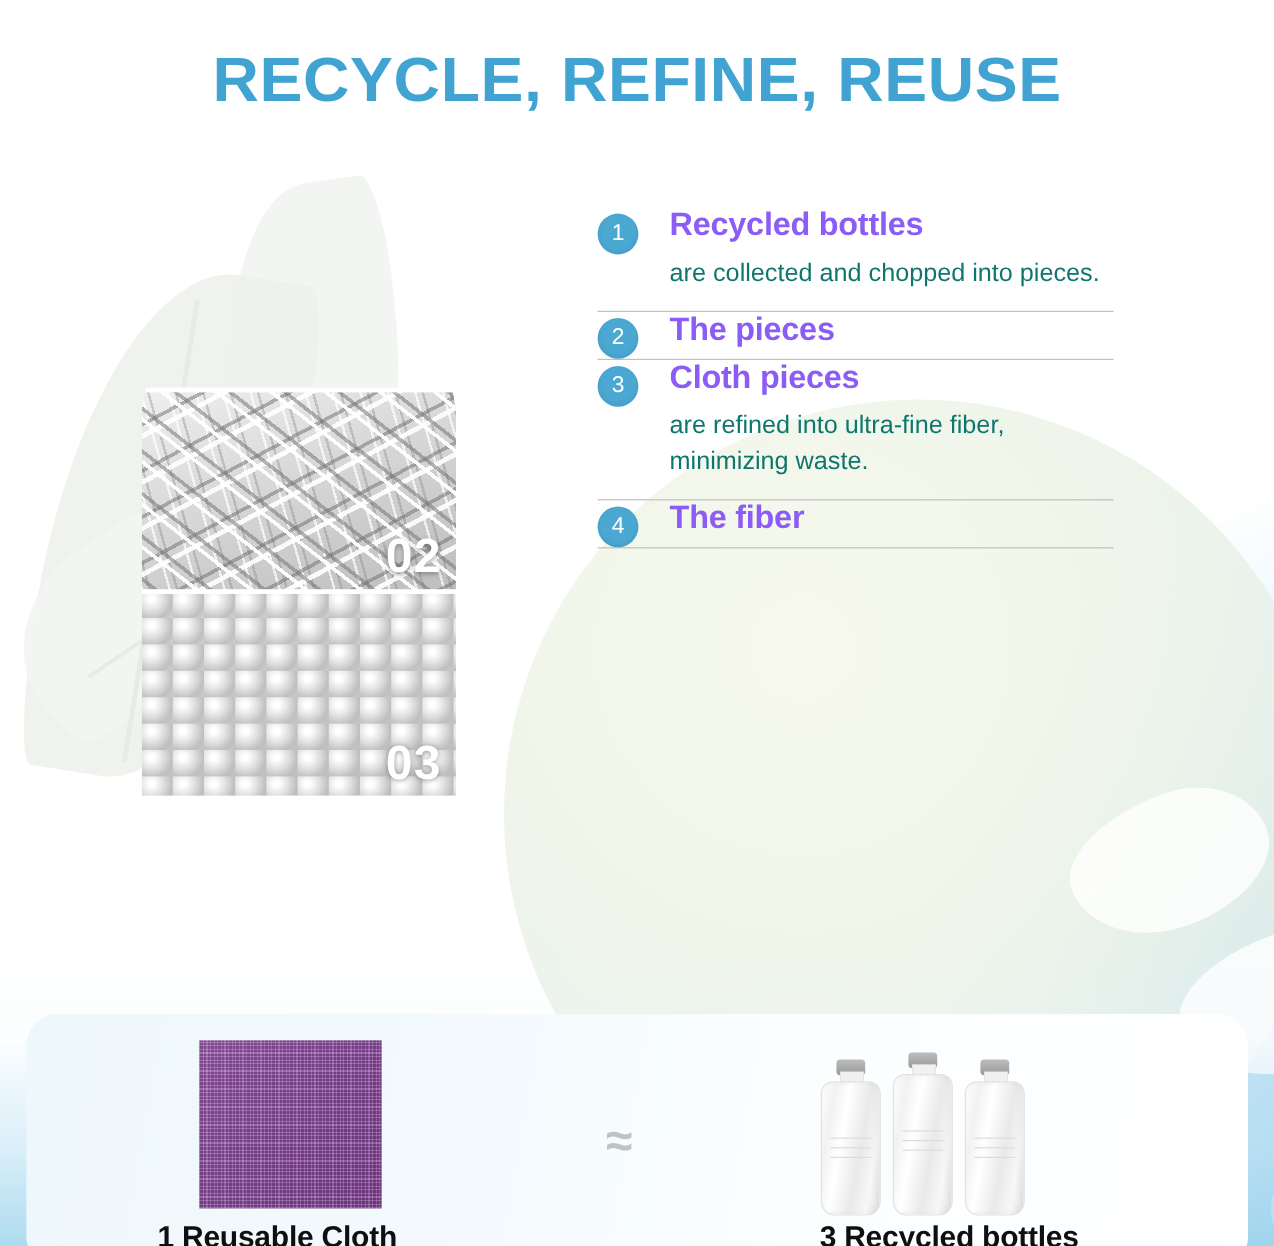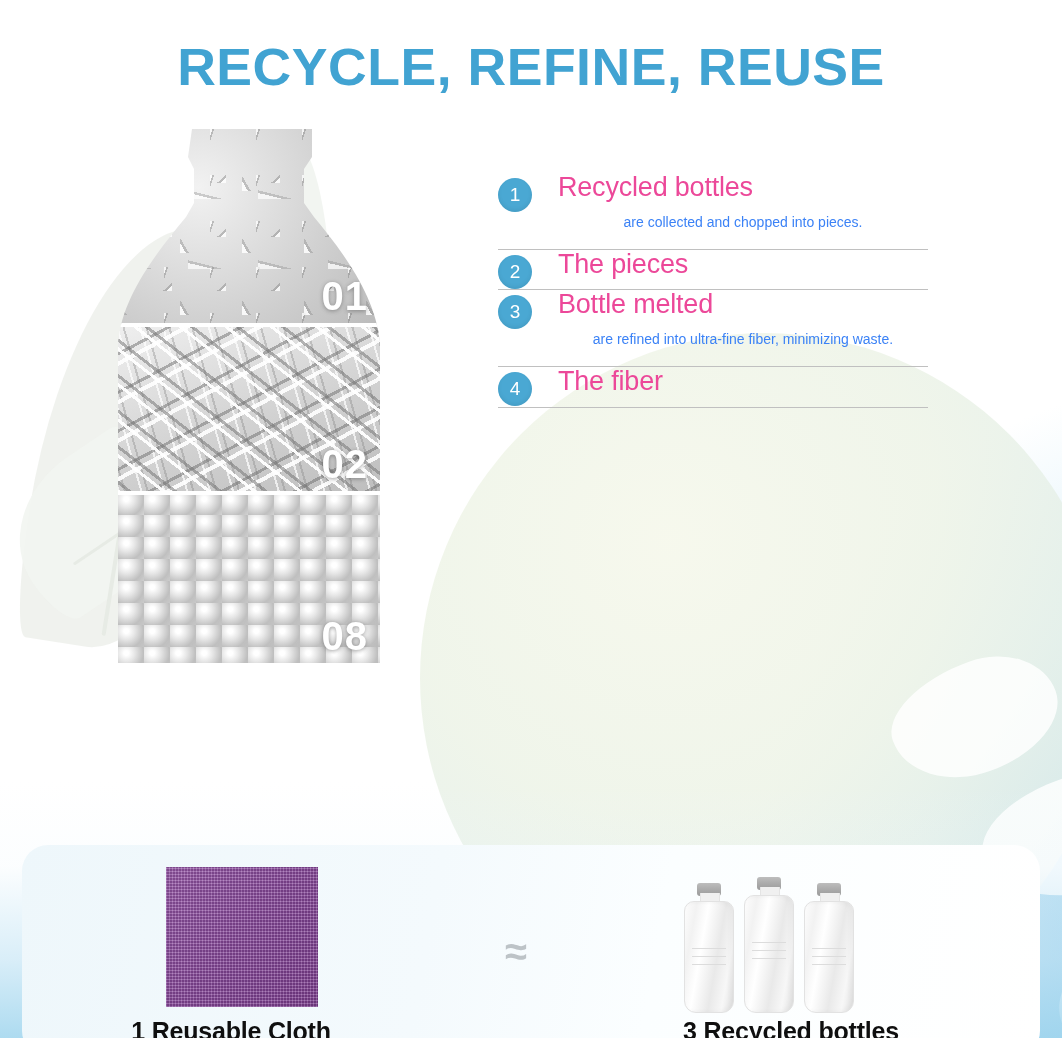--- a/index.html
+++ b/index.html
@@ -207,33 +207,32 @@
     background: #4aa8d3;
     color: #ffffff;
     font-size: 19px;
     font-weight: normal;
     line-height: 34px;
     text-align: center;
     box-shadow: inset 0 -2px 4px rgba(0,0,0,0.07);
   }
   .step-title {
     font-size: 27px;
-    font-weight: normal;
-    color: #ec4899;
+    font-weight: bold;
+    color: #8b5cf6;
     letter-spacing: -0.2px;
     margin: 0 0 10px 0;
     line-height: 1.1;
   }
   .step-body {
-    font-size: 14px;
-    color: #3b82f6;
+    font-size: 21px;
+    color: #0f766e;
     line-height: 1.42;
     margin: 0;
     padding-bottom: 16px;
-    text-align: center;
   }
 
   
   .compare {
     position: absolute;
     left: 22px; top: 812px;
     width: 1018px; height: 212px;
     border-radius: 26px;
     background: linear-gradient(100deg, #eef7fb 0%, #f4fafd 40%, #fbfeff 62%, #ffffff 100%);
   }
@@ -342,51 +341,48 @@
   <div class="bg-leaf leaf-big"></div>
   <div class="bg-leaf leaf-small"></div>
   <div class="leaf-vein v1"></div>
   <div class="leaf-vein v2"></div>
   <div class="bg-blue-bottom"></div>
 
   <div class="title">RECYCLE, REFINE, REUSE</div>
 
   <div class="bottle">
     <div class="bottle-clip">
-      <div class="seg seg1">
-        <span class="seg-num">01</span>
-      </div>
       <div class="seg-sep" style="top:194px"></div>
       <div class="seg seg2">
         <span class="seg-num">02</span>
       </div>
       <div class="seg-sep" style="top:362px"></div>
       <div class="seg seg3">
-        <span class="seg-num">08</span>
+        <span class="seg-num">03</span>
       </div>
       <div class="seg-sep" style="top:534px"></div>
     </div>
   </div>
 
   <div class="steps">
 
     <div class="step">
       <div class="badge">1</div>
       <div class="step-title">Recycled bottles</div>
       <div class="step-body">are collected and chopped into pieces.</div>
     </div>
 
     <div class="step">
       <div class="badge">2</div>
       <div class="step-title">The pieces</div>
     </div>
 
     <div class="step">
       <div class="badge">3</div>
-      <div class="step-title">Bottle melted</div>
+      <div class="step-title">Cloth pieces</div>
       <div class="step-body">are refined into ultra-fine fiber, minimizing waste.</div>
     </div>
 
     <div class="step">
       <div class="badge">4</div>
       <div class="step-title">The fiber</div>
     </div>
 
   </div>
 

